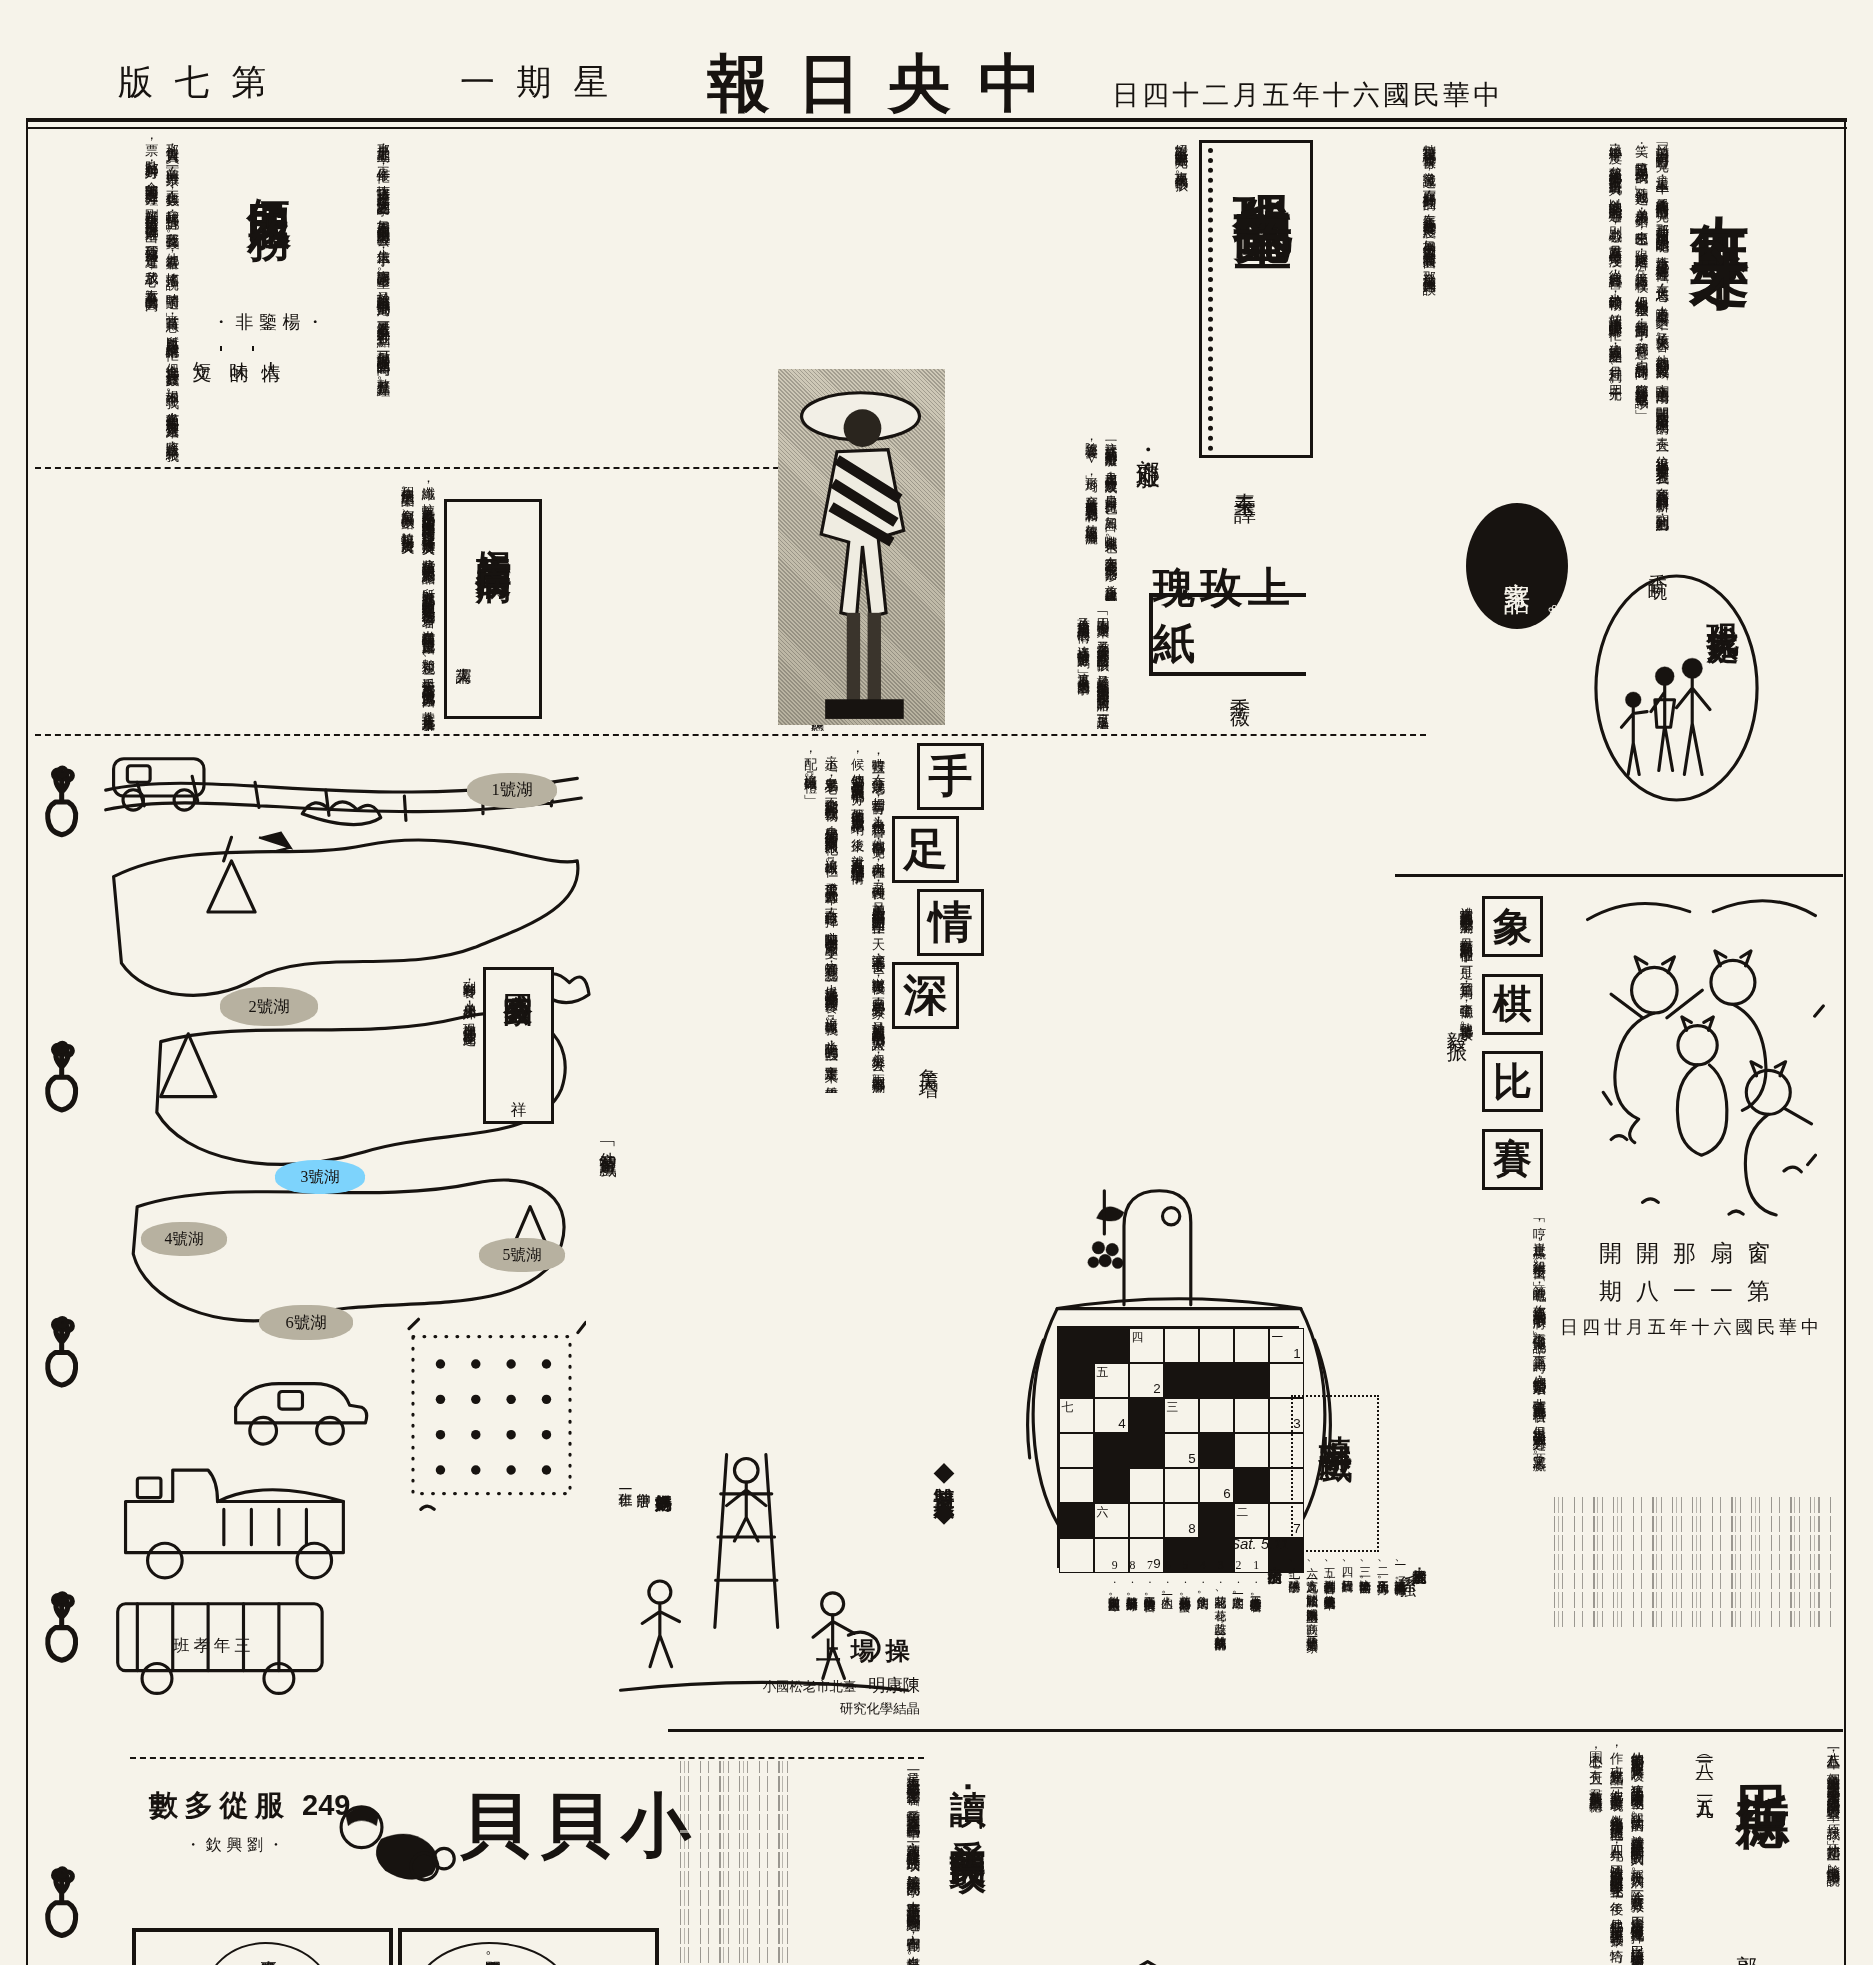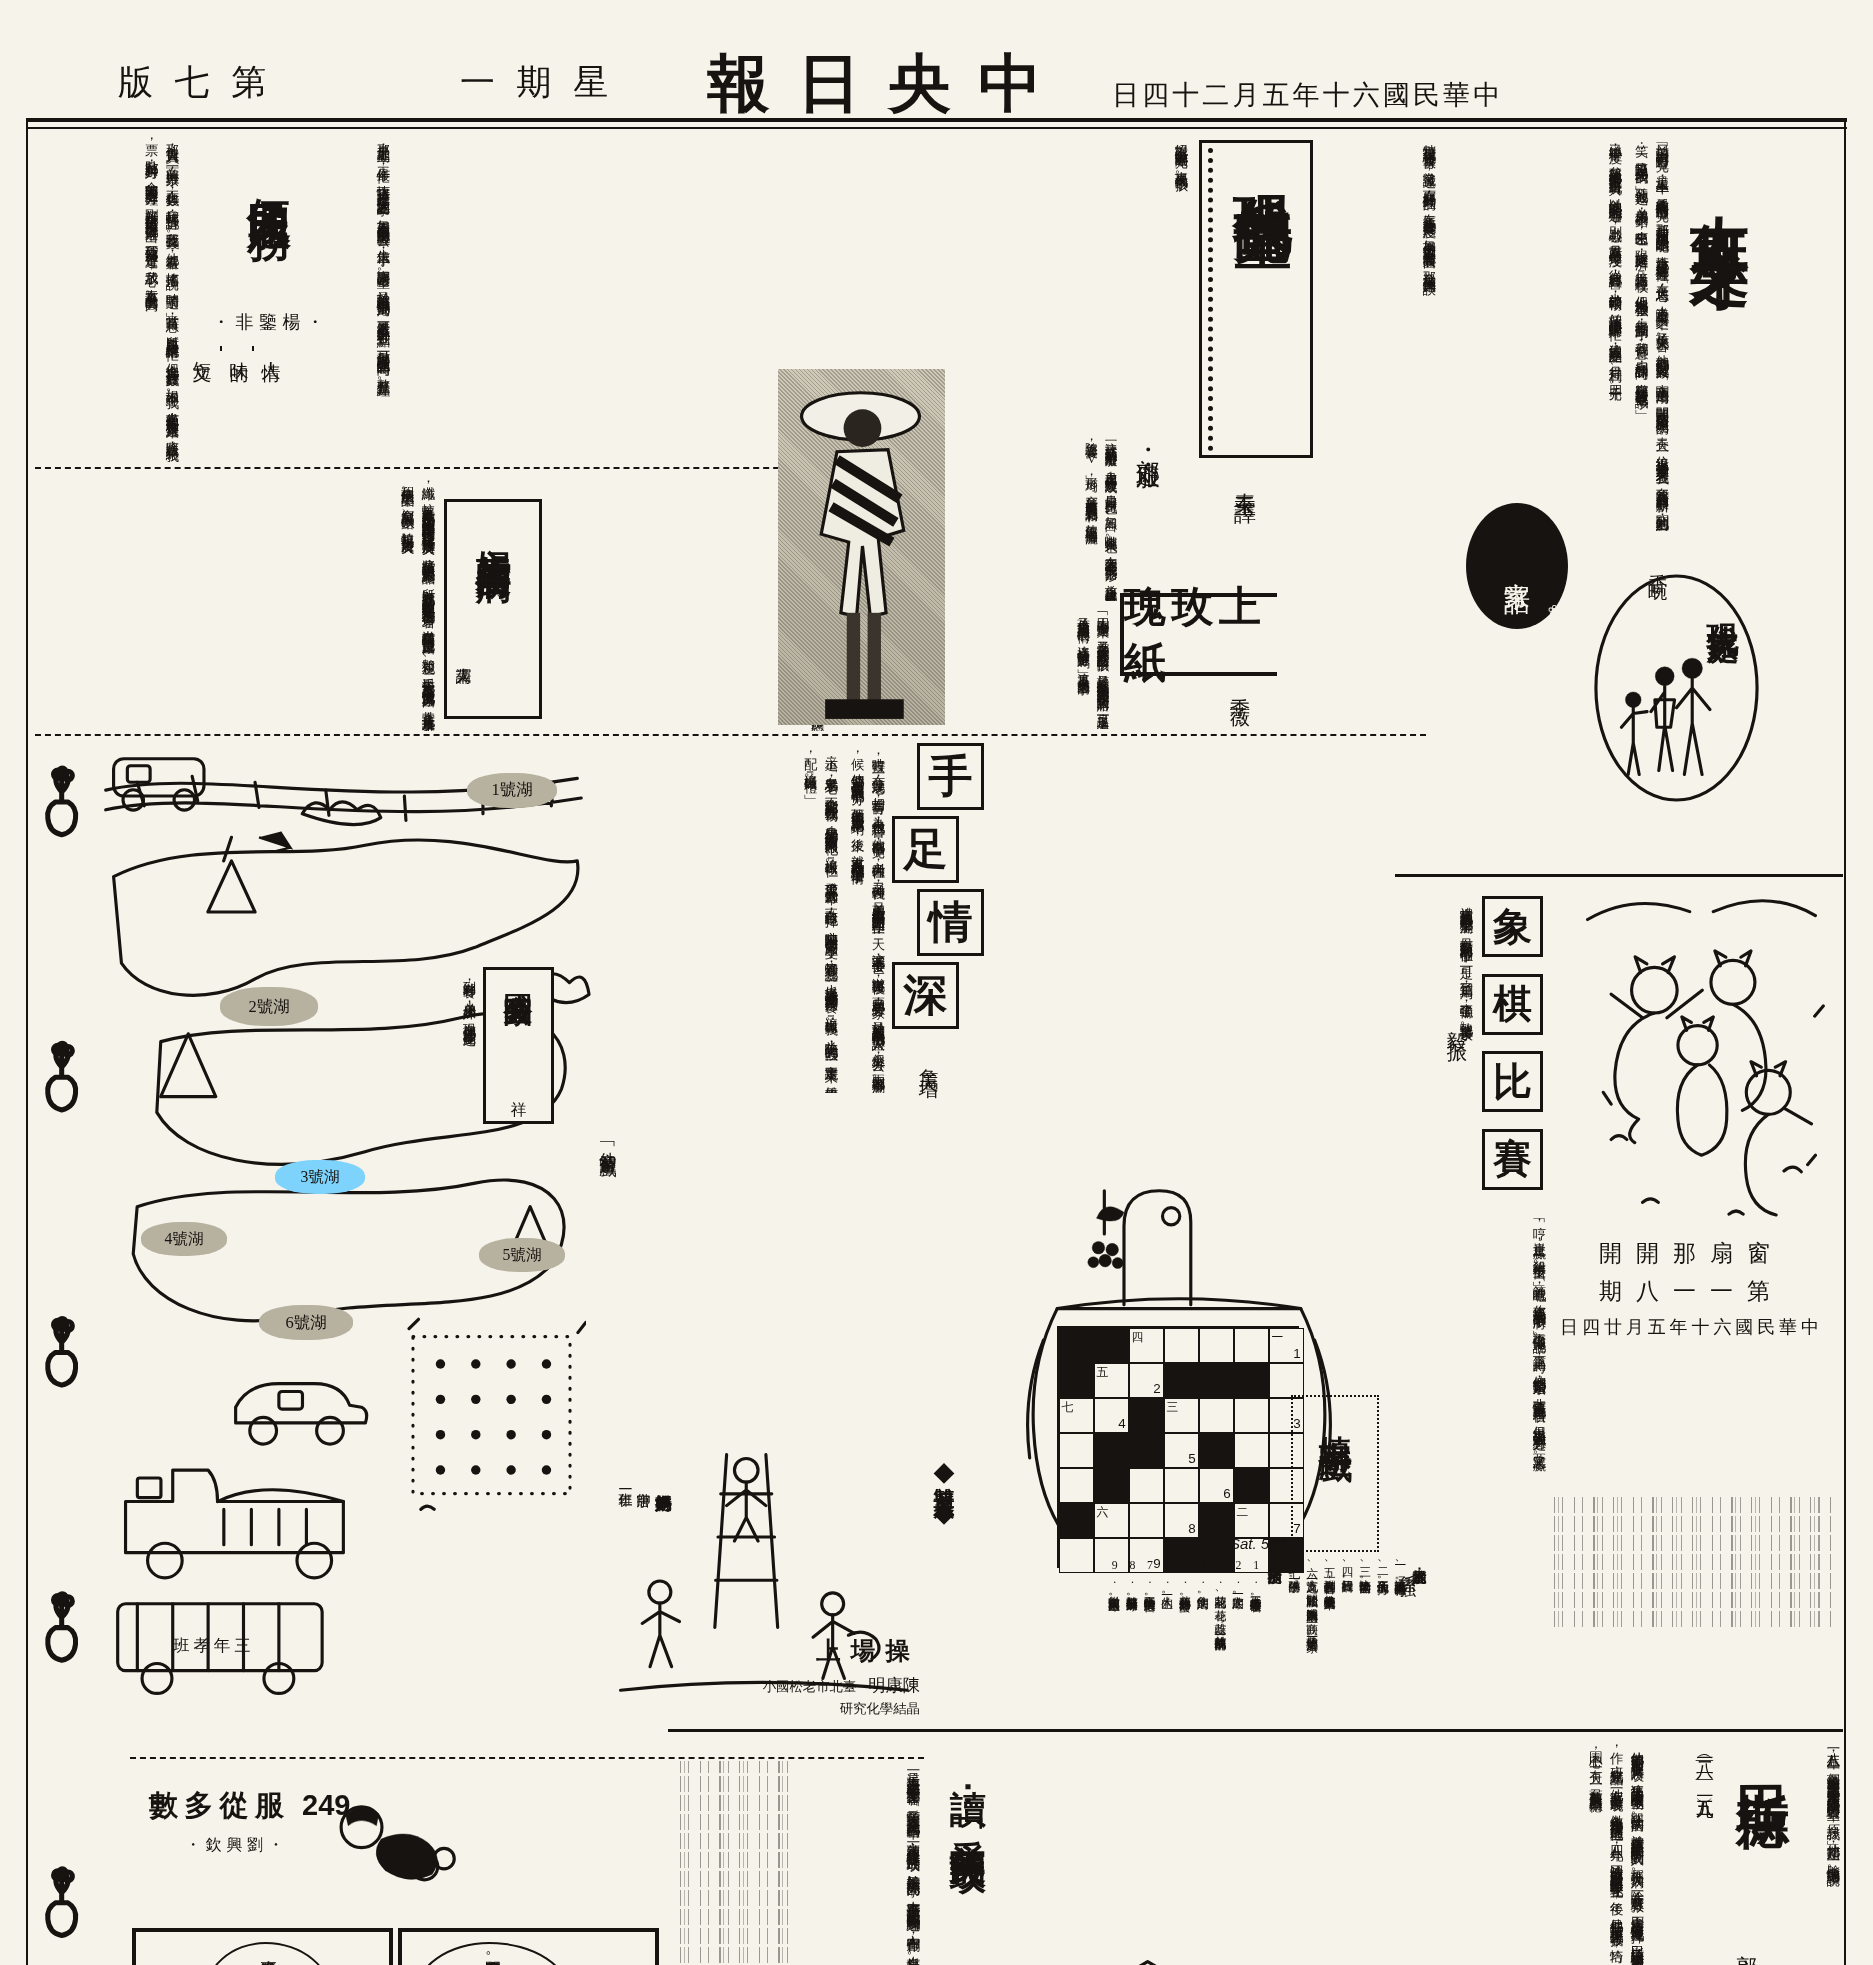--- a/index.html
+++ b/index.html
@@ -79,21 +79,21 @@
   <div class="abs v" style="left:1132px;top:436px;font-size:24.4px;letter-spacing:3.9px">・郊遊服・</div>
   <div class="abs col" style="left:963px;top:432px;width:157px;height:169px;font-size:12.6px">這一款式新穎的郊遊外出服，上衣是採用斜條紋製成，最好用對比色，如黑白、咖啡色與米色。在上衣的下襬裁成大「齒」形，前後身拼成斜條紋，領子隨您喜愛，「V」形均可，穿着長褲時應與上衣色彩調和，使您更顯得瀟灑。</div>
 
   <div class="abs col" style="left:1321px;top:134px;width:118px;height:593px">特別是現代兒童發育快，常識發達，而屬於行動性的，在氣質上會改變其態度，如果做父母的人只坐着看其表面，那會發生極大的錯誤。</div>
   <div class="abs tbox" style="left:1199px;top:140px;width:114px;height:318px">
     <div class="v bold" style="font-size:59px;height:303px;letter-spacing:3.1px;border-left:5.5px dotted #171310;padding-left:10.2px">現代的兒童</div>
   </div>
   <div class="abs v" style="left:1230px;top:476px;font-size:22px;letter-spacing:3.9px">秦玉譯</div>
   <div class="abs col" style="left:963px;top:134px;width:228px;height:283px">絕對不能以古老的眼光，來看現代的孩子。</div>
 
-  <div class="abs" style="left:1120px;top:593px;width:157px;height:83px;border-top:4.7px solid #171310;border-left:4.7px solid #171310;border-bottom:4.7px solid #171310;display:flex;align-items:center;justify-content:center">
+  <div class="abs" style="left:1149px;top:593px;width:157px;height:83px;border-top:4.7px solid #171310;border-left:4.7px solid #171310;border-bottom:4.7px solid #171310;display:flex;align-items:flex-end;justify-content:center">
     <span class="rtl-h bold" style="font-size:42px;letter-spacing:5.5px">瑰玫上紙</span>
   </div>
   <div class="abs v" style="left:1226px;top:682px;font-size:20.4px;letter-spacing:7.9px">季薇</div>
   <div class="abs col" style="left:963px;top:607px;width:149px;height:122px;font-size:12.6px">「因為剛搬家過來，為了鄰家孩子能好好的愛護自己的孩子，於是經常給鄰家的孩子些零用錢和物質上的賄賂，可是過了一陣子，那些孩子像是應該得到似的表情，這樣心情的孩子是好嗎？」這真是令人感難過的事。</div>
 
   <div class="abs col" style="left:1454px;top:134px;width:218px;height:397px">
     <p>日前讀「中副」有篇「啞兒」，這是人生不幸，看後非常同情那個啞兒，那要如何彌補他那先天的缺陷呢？李姓小兒可能是過於靈性，在「天道忌巧，人道忌盈」冥冥之中，孩子先天失音了。他勸他們的父母莫氣餒，「上帝關上這扇門；開開那扇窗」留給世人光明的。春天，一位退役半年的青年朋友來看我，一套質料高貴的西裝嶄新，問到他的工料，他歉然苦笑：「這是啞巴弟弟借我的。」聽他敍述：「弟弟儀表不錯，生來啞巴，限於家庭經濟，無力送往『啞校』；但他求知慾望很强，每喜指劃問字，我們會意，利用課餘時間，寫幾個注音符號教他識字。」</p>
     <p>已够小學程度，父親要他從師學習手工藝出口玩具，以他的聰明能匠心獨運，別出心裁，月異而不願長年埋沒，從此自資經營，由於外銷很暢，並招請讀中小學的妹妹幫忙，這樣的家庭產品，月得利三、四千元。</p>
   </div>
   <div class="abs v bold" style="left:1680px;top:169px;font-size:59px;letter-spacing:7px">人無可棄之才</div>
@@ -409,20 +409,21 @@
   <div class="abs rtl-h" style="left:185px;top:1835px;font-size:16px;letter-spacing:4.7px">・欽興劉・</div>
   <div class="abs" style="left:326px;top:1784px;width:130px;height:110px">
     <svg width="130" height="110" viewBox="0 0 330 280">
       <circle cx="90" cy="110" r="52" class="sk" stroke-width="9"></circle>
       <path d="M50 80 q40 -40 84 -4 l-6 30 q-40 -26 -72 0 Z" class="skf"></path>
       <path d="M140 140 q70 -30 120 10 q40 36 10 80 q-60 30 -120 -10 q-40 -40 -10 -80 Z" class="skf"></path>
       <circle cx="250" cy="210" r="34" class="sk" stroke-width="9"></circle>
         <circle cx="300" cy="190" r="26" class="sk" stroke-width="9"></circle>
     </svg>
   </div>
+  <div class="abs rtl-h bold" style="left:460px;top:1780px;font-size:69px;letter-spacing:11.8px">貝貝小</div>
 
   <div class="abs" style="left:398px;top:1928px;width:261px;height:324px;border:4.7px solid #171310">
     <div class="bubble" style="position:absolute;left:11.8px;top:9.8px;width:157px;height:98px">
       <span class="v" style="font-size:15.7px;height:83px">我們開會決議走這邊的。</span>
     </div>
 
   </div>
   <div class="abs" style="left:132px;top:1928px;width:261px;height:324px;border:4.7px solid #171310">
     <div class="bubble" style="position:absolute;left:67px;top:9.8px;width:130px;height:102px">
       <span class="v" style="font-size:15.7px;height:86px">我可沒有贊成呀！</span>

